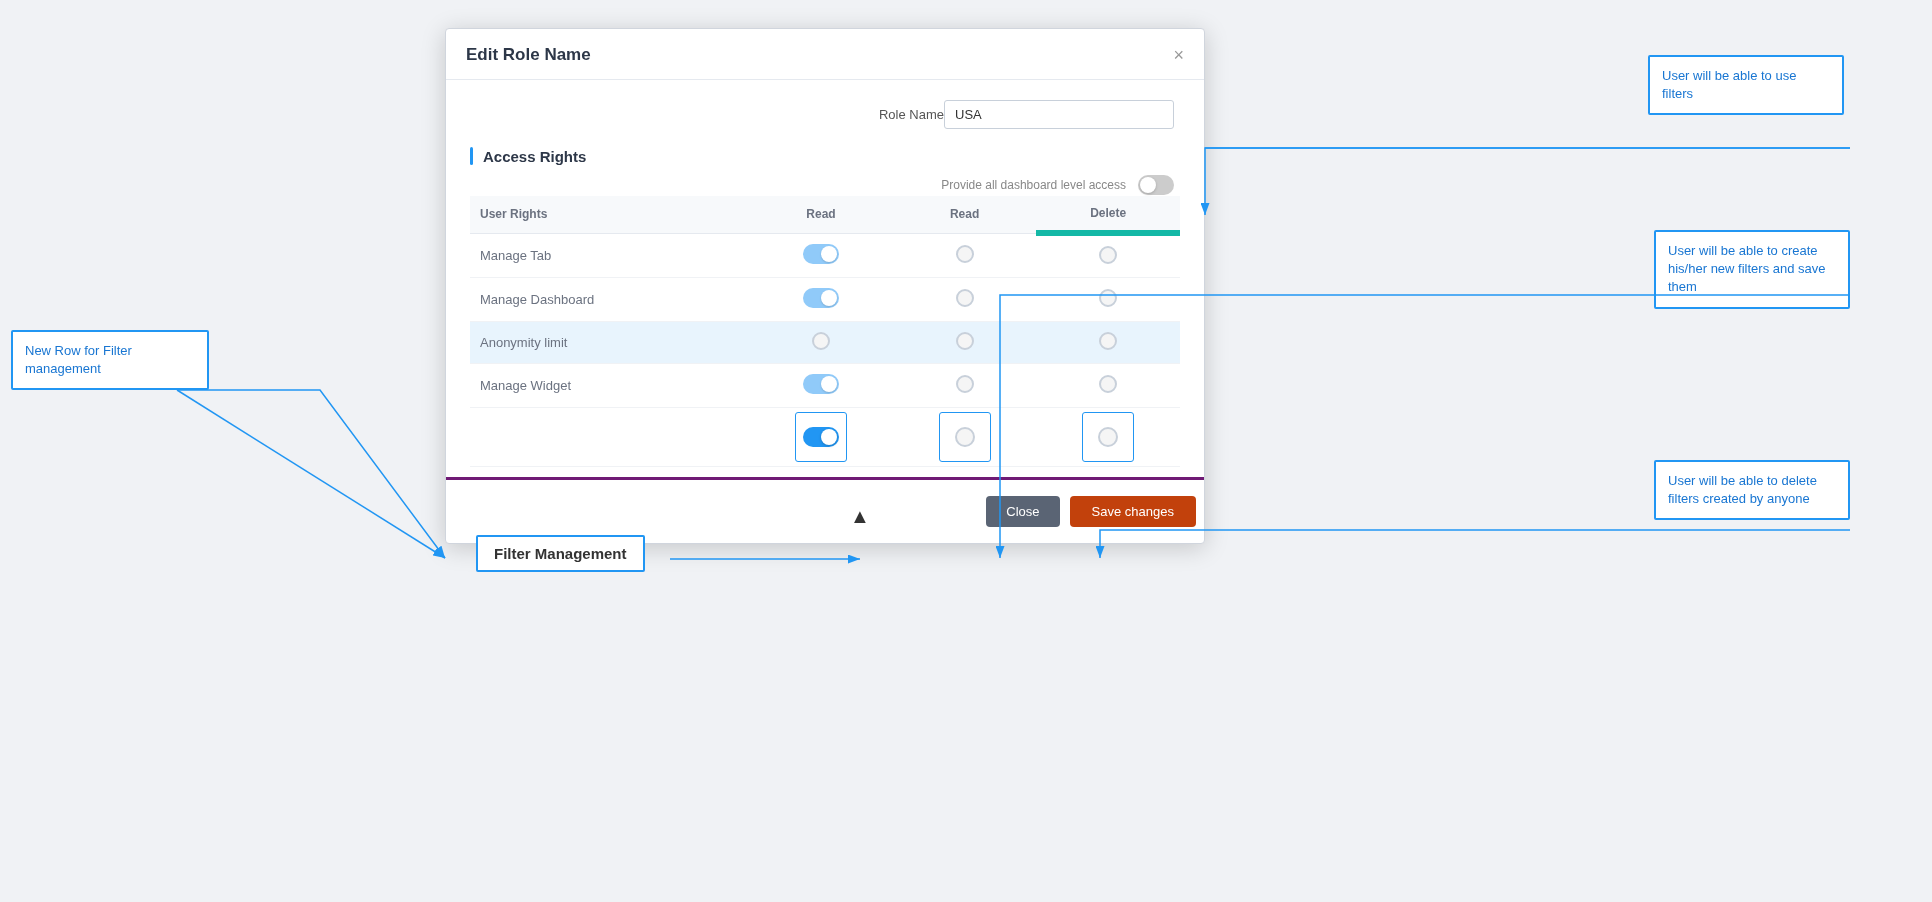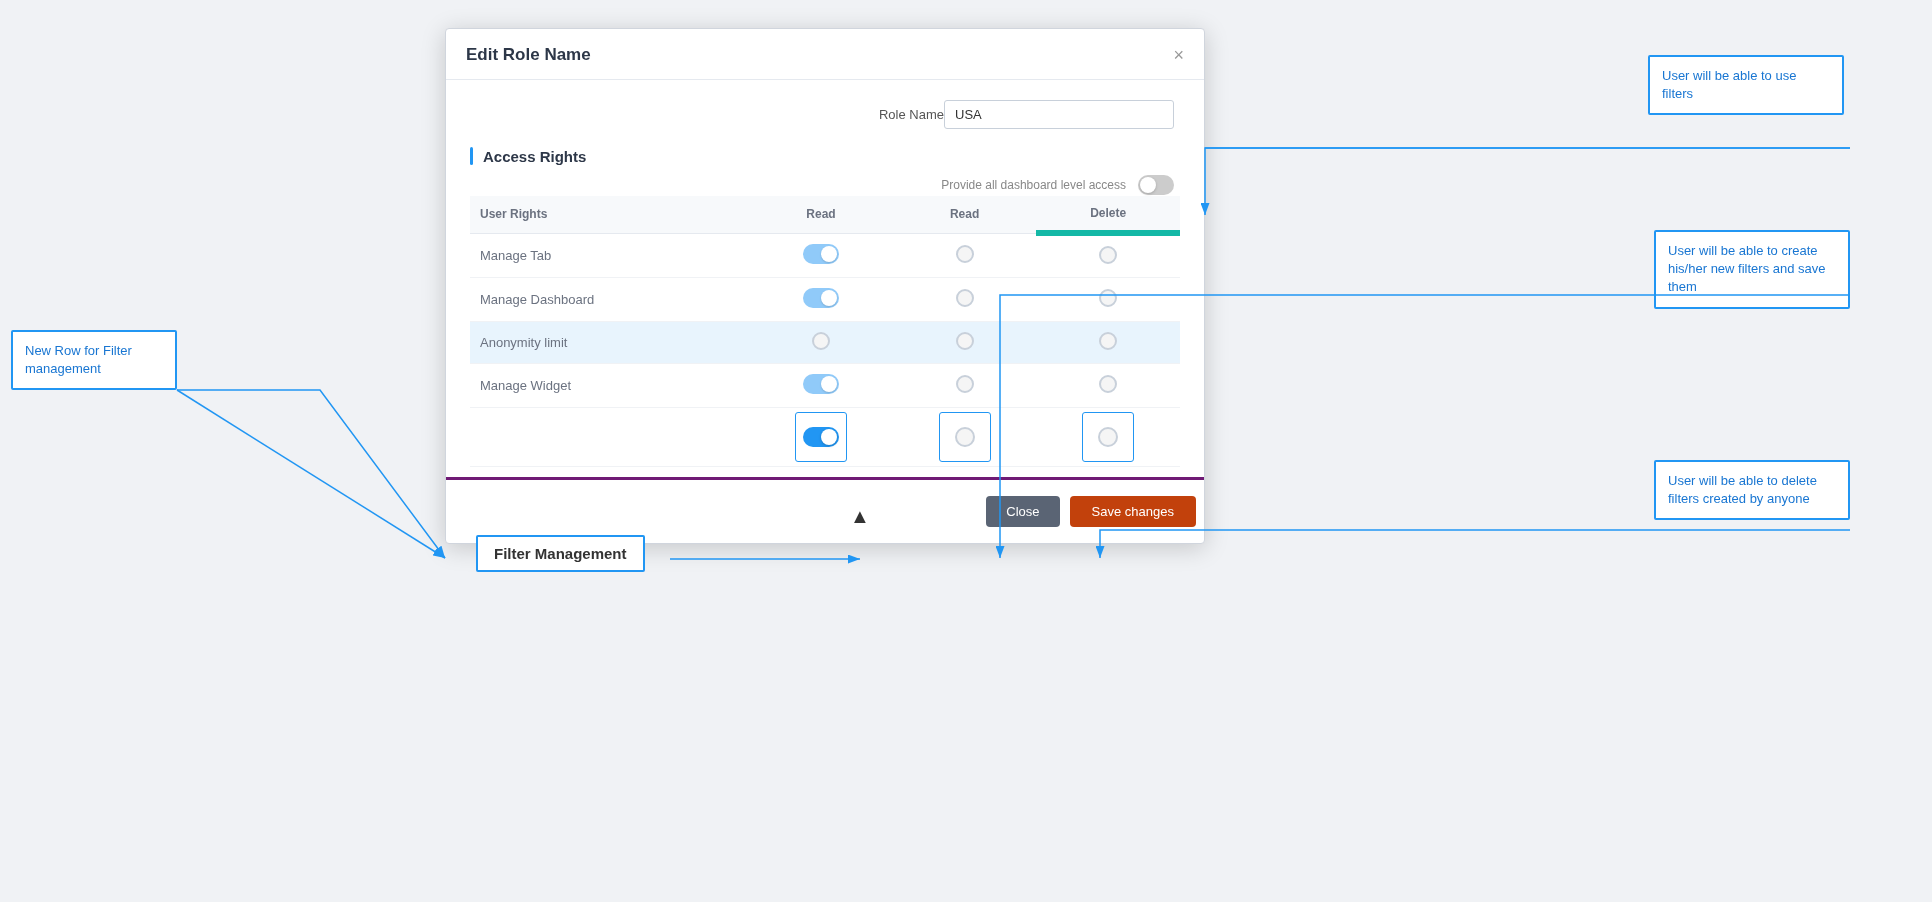--- a/index.html
+++ b/index.html
@@ -157,21 +157,21 @@
   <div style="display:flex; align-items:flex-start; justify-content:flex-end; padding:16px 8px; gap:10px; border-top:3px solid #701a75; margin-top:10px;">
     <button style="padding:8px 20px; background:#5a6474; color:#fff; border:none; border-radius:4px; font-size:13px; cursor:pointer; font-weight:500;">Close</button>
     <button style="padding:8px 22px; background:#c2410c; color:#fff; border:none; border-radius:4px; font-size:13px; cursor:pointer; font-weight:500;">Save changes</button>
   </div>
 </div>
 
 <div style="position:absolute; left:476px; top:535px; border:2px solid #2196f3; background:#fff; padding:8px 16px; font-size:15px; font-weight:700; color:#333; border-radius:2px; z-index:20; white-space:nowrap;">
   <span>Filter Management</span>
 </div>
 
-<div style="position:absolute; left:11px; top:330px; width:166px; border:2px solid #2196f3; background:#fff; padding:10px 12px; color:#1976d2; font-size:13px; font-weight:500; line-height:1.4; border-radius:2px;">
+<div style="position:absolute; left:11px; top:330px; width:198px; border:2px solid #2196f3; background:#fff; padding:10px 12px; color:#1976d2; font-size:13px; font-weight:500; line-height:1.4; border-radius:2px;">
   <span>New Row for Filter management</span>
 </div>
 
 <div style="position:absolute; right:88px; top:55px; width:196px; border:2px solid #2196f3; background:#fff; padding:10px 12px; color:#1976d2; font-size:13px; font-weight:500; line-height:1.4; border-radius:2px;">
   <span>User will be able to use filters</span>
 </div>
 
 <div style="position:absolute; right:82px; top:230px; width:196px; border:2px solid #2196f3; background:#fff; padding:10px 12px; color:#1976d2; font-size:13px; font-weight:500; line-height:1.4; border-radius:2px;">
   <span>User will be able to create his/her new filters and save them</span>
 </div>

